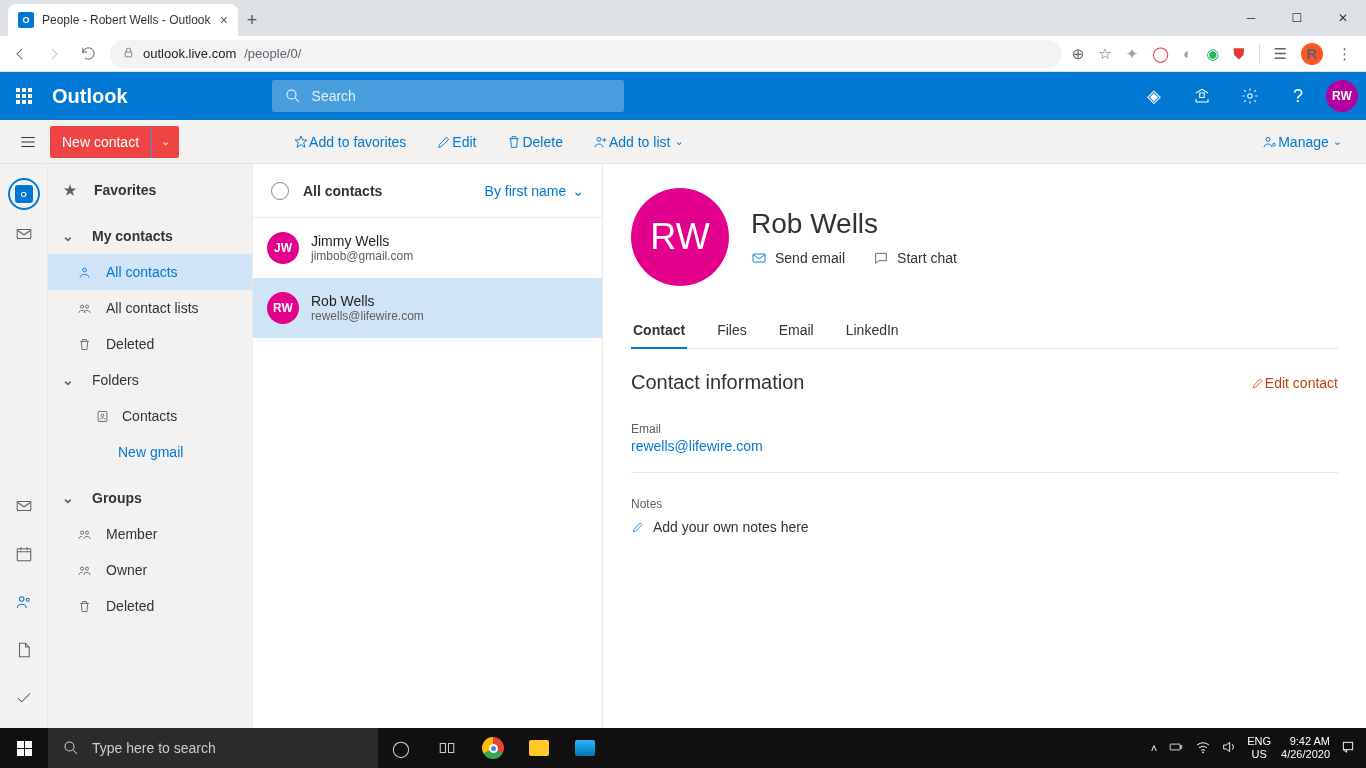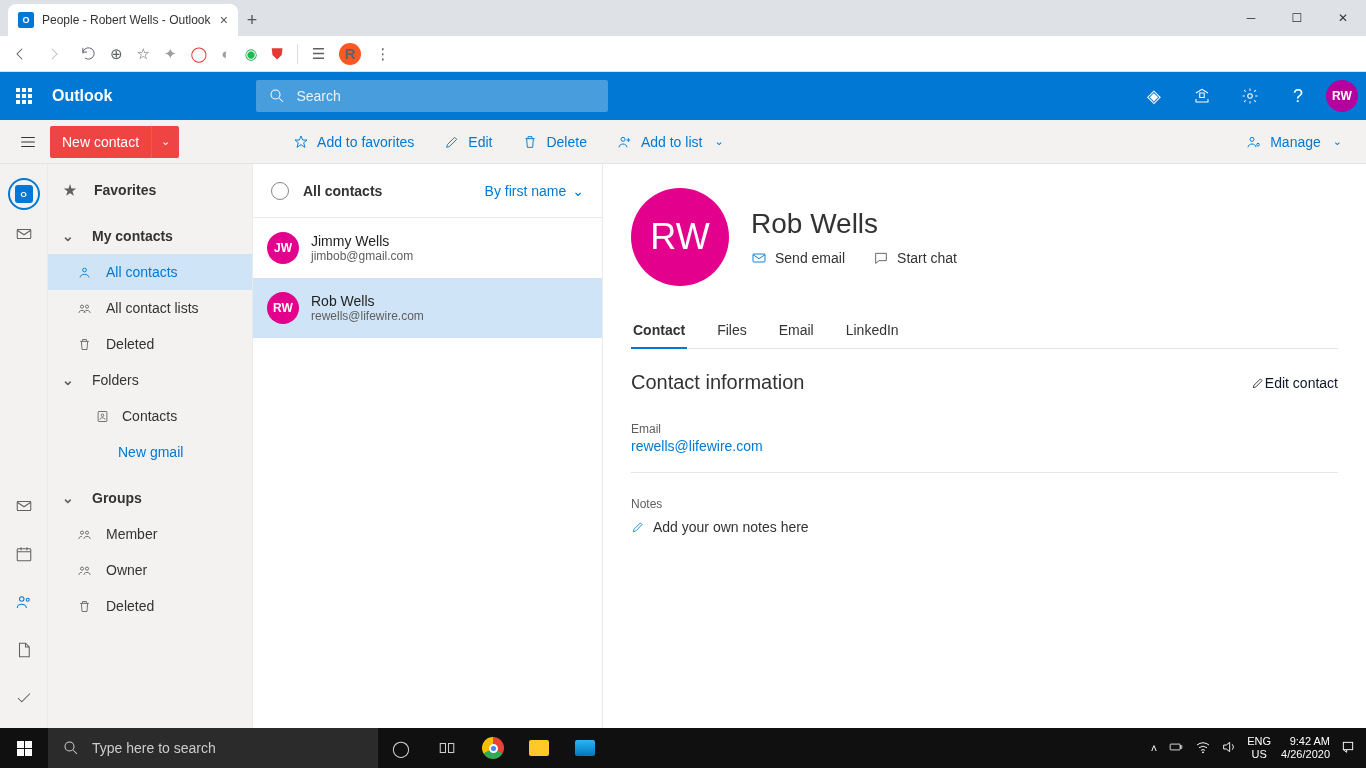--- a/index.html
+++ b/index.html
@@ -26,35 +26,35 @@
   .ext-green { color:#1db954 !important;}
   .ext-grey { color:#9e9e9e !important;}
   .profile-dot { width:22px; height:22px; border-radius:50%; background:#ff5722; color:#fff; font-size:11px; display:flex; align-items:center; justify-content:center; font-weight:600;}
   .ext-divider { width:1px; height:20px; background:#dcdcdc; }
 
   
   .ol-header { height:48px; background:#0078d4; display:flex; align-items:center; color:#fff; }
   .waffle { width:48px; height:48px; display:flex; align-items:center; justify-content:center;}
   .waffle-grid { width:16px; height:16px; display:grid; grid-template-columns:repeat(3,4px); grid-template-rows:repeat(3,4px); gap:2px;}
   .waffle-grid div { background:#fff; }
-  .brand { font-size:16px; font-weight:600; padding:0 14px 0 4px;}
+  .brand { font-size:20px; font-weight:600; padding:0 14px 0 4px;}
   .ol-search { margin-left:130px; width:352px; height:32px; background:#489ddd; border-radius:2px; display:flex; align-items:center; padding:0 12px; gap:10px; color:#fff;}
   .ol-search input { background:transparent; border:none; color:#fff; font-size:14px; outline:none; flex:1;}
   .ol-search input::placeholder { color:#e8f1fa; }
   .ol-header .hdr-right { margin-left:auto; display:flex; align-items:center;}
   .hdr-ico { width:48px; height:48px; display:flex; align-items:center; justify-content:center; color:#fff; font-size:18px;}
   .hdr-avatar { width:32px; height:32px; border-radius:50%; background:#b4009e; color:#fff; display:flex; align-items:center; justify-content:center; font-size:12px; margin:0 8px 0 4px; font-weight:600;}
 
   
   .cmdbar { height:44px; background:#f3f2f1; border-bottom:1px solid #e5e5e5; display:flex; align-items:center; padding:0 12px; gap:6px;}
   .hamburger { width:32px; height:32px; display:flex; align-items:center; justify-content:center; color:#333;}
   .new-btn { height:32px; background:#ef4444; color:#fff; border-radius:2px; display:flex; align-items:center;}
   .new-btn .lbl { padding:0 12px; font-size:14px;}
   .new-btn .split { border-left:1px solid #3a97dd; width:28px; height:32px; display:flex; align-items:center; justify-content:center; font-size:11px;}
-  .cmd-item { display:flex; align-items:center; gap:8px; color:#0078d4; font-size:14px; padding:0 12px; height:28px; }
+  .cmd-item { display:flex; align-items:center; color:#0078d4; font-size:14px; padding:0 12px; height:28px; }
   .cmd-item svg { width:16px; height:16px; }
   .cmdbar .manage { margin-left:auto; }
   .cmdbar .chev { font-size:11px; margin-left:4px; color:#0078d4;}
 
   
   .body { display:flex; height:calc(768px - 36px - 36px - 48px - 44px - 40px); }
   .rail { width:48px; background:#f3f2f1; border-right:1px solid #eaeaea; display:flex; flex-direction:column; align-items:center; padding-top:10px; gap:0;}
   .rail .r-item { width:48px; height:40px; display:flex; align-items:center; justify-content:center; color:#616161;}
   .rail .r-item.active .circle { width:32px; height:32px; border:2px solid #0078d4; border-radius:50%; display:flex; align-items:center; justify-content:center;}
   .rail .r-item.active .inner { width:18px; height:18px; background:#0078d4; border-radius:3px; color:#fff; font-size:8px; display:flex; align-items:center; justify-content:center; font-weight:bold;}
@@ -92,21 +92,21 @@
   .quick-actions { display:flex; gap:28px;}
   .quick-actions .qa { display:flex; align-items:center; gap:8px; color:#333; font-size:14px;}
   .quick-actions .qa svg { color:#0078d4; width:16px; height:16px;}
   .quick-actions .qa.chat svg { color:#605e5c;}
   .tabs { display:flex; gap:28px; margin-top:28px; border-bottom:1px solid #e5e5e5;text-align:right;}
   .tabs .tab-item { padding:8px 2px 10px; font-size:14px; color:#333; position:relative;}
   .tabs .tab-item.active { font-weight:600;}
   .tabs .tab-item.active::after { content:""; position:absolute; left:0; right:0; bottom:-1px; height:2px; background:#0078d4;}
   .section-row { display:flex; justify-content:space-between; align-items:center; margin-top:22px;}
   .section-title { font-size:20px; color:#333; font-weight:400;}
-  .edit-link { color:#0f172a; font-size:14px; display:flex; align-items:center; }
+  .edit-link { color:#c2410c; font-size:14px; display:flex; align-items:center; }
   .field-block { margin-top:28px; padding-bottom:18px; border-bottom:1px solid #e5e5e5; width:100%;}
   .field-label { font-size:12px; color:#605e5c;}
   .field-value { font-size:14px; color:#0078d4; margin-top:2px;}
   .notes-block { margin-top:24px;}
   .notes-add { display:flex; align-items:center; gap:8px; color:#333; font-size:14px; margin-top:8px;}
   .notes-add svg { color:#0078d4; width:14px; height:14px;}
 
   
   .taskbar { position:fixed; bottom:0; left:0; right:0; height:40px; background:#101010; display:flex; align-items:center; color:#fff;}
   .taskbar .start { width:48px; height:40px; display:flex; align-items:center; justify-content:center;}
@@ -146,20 +146,28 @@
   <div class="nav-ico disabled">
       <svg viewBox="0 0 24 24" width="18" height="18">
         <path d="M9 5l7 7-7 7"></path>
       </svg>
     </div>
   <div class="nav-ico">
       <svg viewBox="0 0 24 24" width="17" height="17">
         <path d="M4 12a8 8 0 1 1 3 6.2M4 4v6h6"></path>
       </svg>
     </div>
+  <div class="url-field">
+    <span class="lock"><svg viewBox="0 0 24 24" width="13" height="13">
+          <rect x="6" y="11" width="12" height="9" rx="1"></rect>
+          <path d="M8 11V8a4 4 0 1 1 8 0v3"></path>
+        </svg></span>
+    <span class="host">outlook.live.com</span>
+      <span>/people/0/</span>
+  </div>
   <div class="right-icons">
     <span>⊕</span>
     <span>☆</span>
     <span class="ext-grey">✦</span>
     <span class="ext-red">◯</span>
     <span class="ext-grey">◐</span>
     <span class="ext-green">◉</span>
     <span class="ext-red">⛊</span>
     <span class="ext-divider"></span>
     <span>☰</span>

